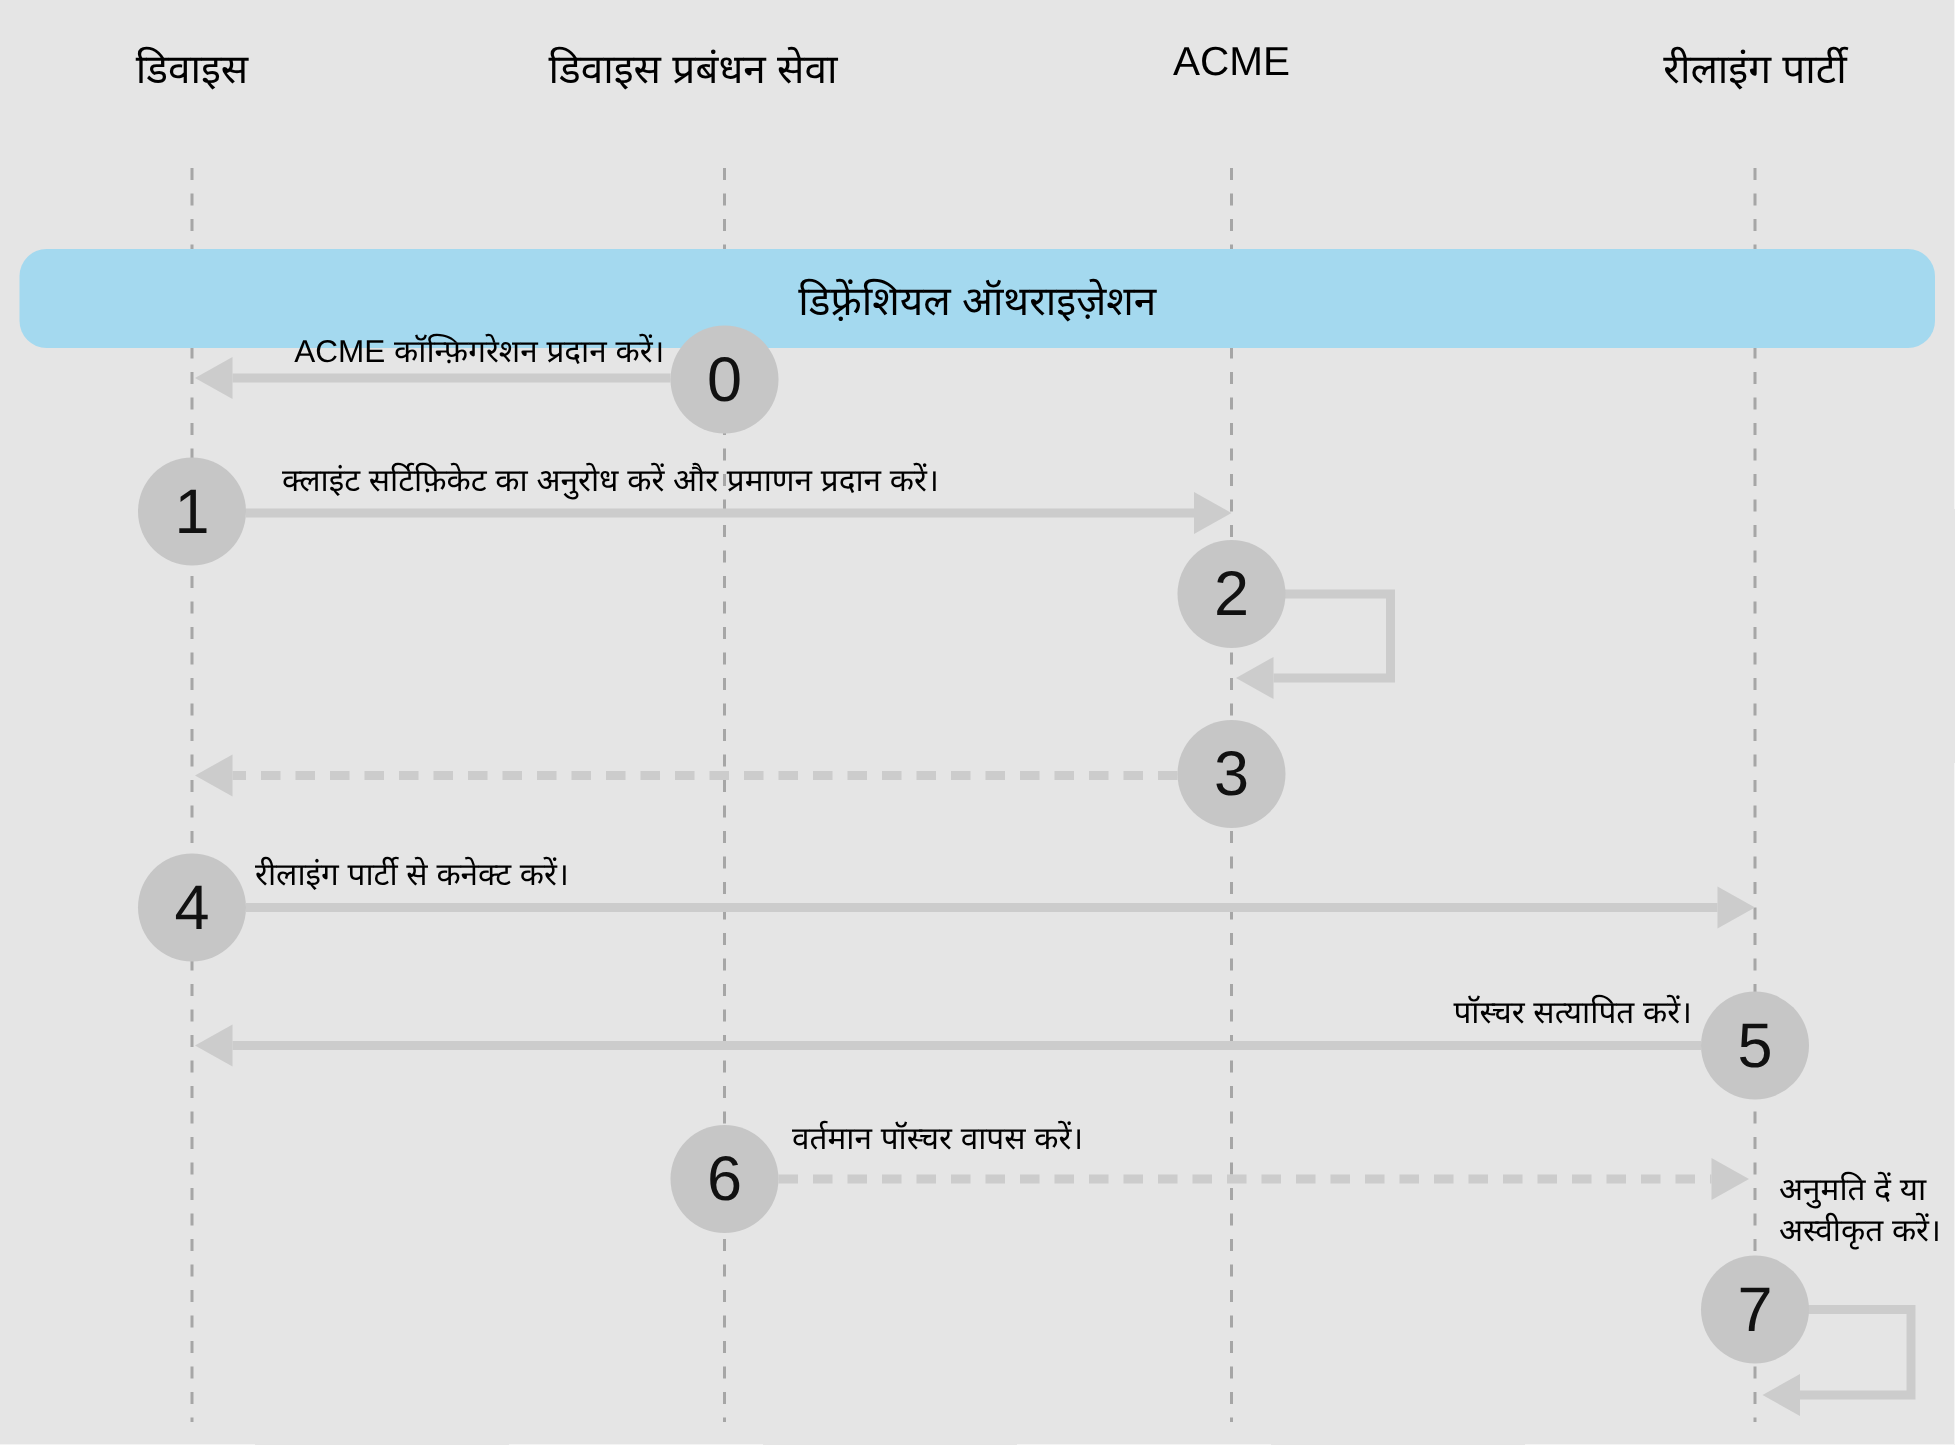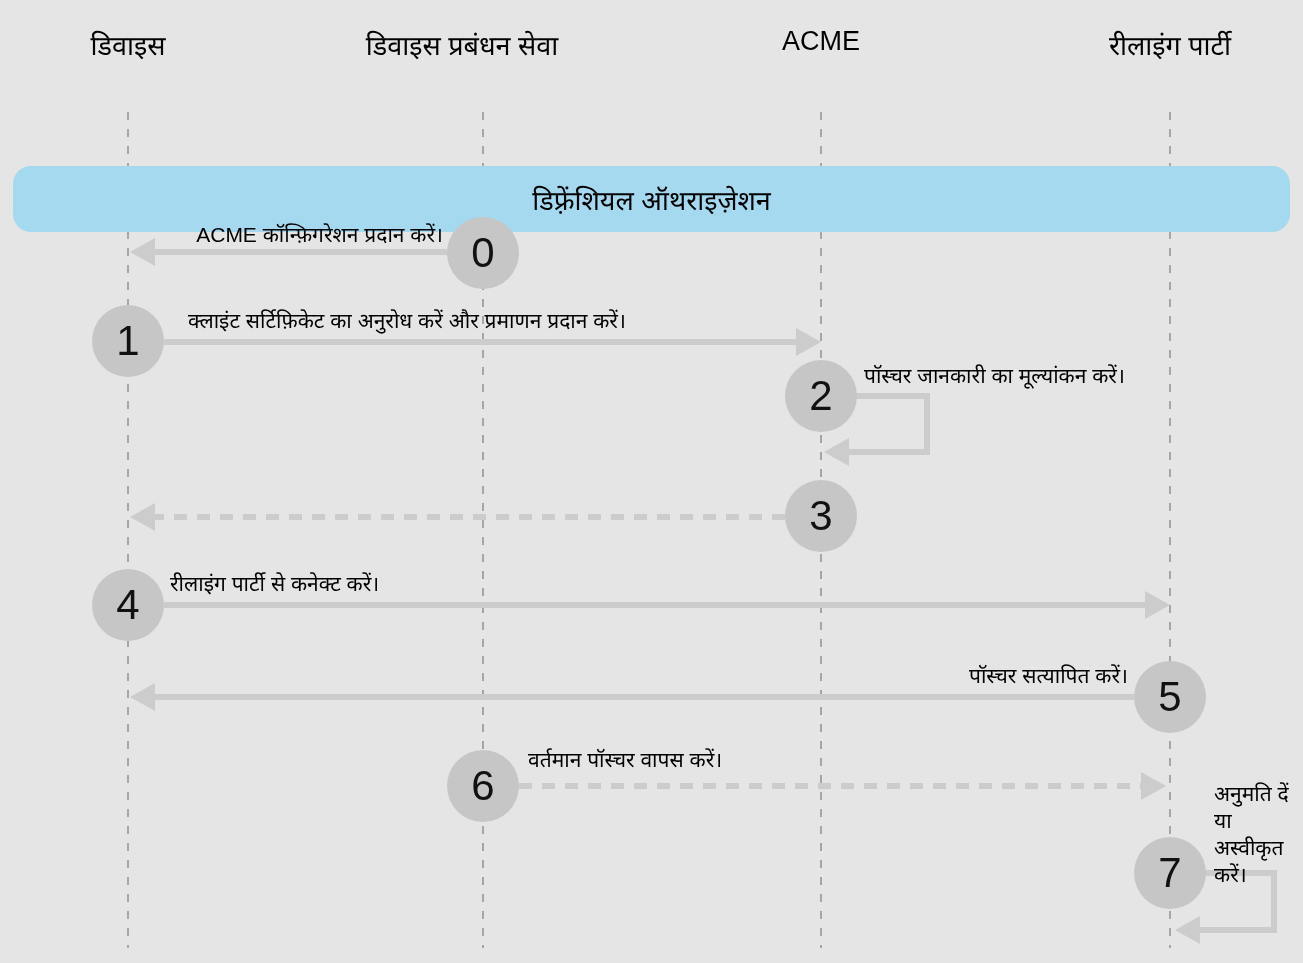--- a/index.html
+++ b/index.html
@@ -54,21 +54,21 @@
     color: #111111;
     z-index: 3;
   }
   .msg-label {
     position: absolute;
     font-size: 21px;
     white-space: nowrap;
     z-index: 4;
     line-height: 27px;
   }
-  .msg-label.wrap { white-space: pre-line; margin-left: 28px; }
+  .msg-label.wrap { white-space: pre-line; }
 </style>
 </head>
 <body>
 
 <div id="stage">
 
   <svg id="lines-layer" viewBox="0 0 1303 963" xmlns="http://www.w3.org/2000/svg">
 
     <line x1="128" y1="112" x2="128" y2="948" stroke="#a6a6a6" stroke-width="2" stroke-dasharray="8 9"></line>
     <line x1="483" y1="112" x2="483" y2="948" stroke="#a6a6a6" stroke-width="2" stroke-dasharray="8 9"></line>
@@ -129,20 +129,19 @@
   <div class="step-circle" style="left:92px;   top:305px">1</div>
   <div class="step-circle" style="left:785px;  top:360px">2</div>
   <div class="step-circle" style="left:785px;  top:480px">3</div>
   <div class="step-circle" style="left:92px;   top:569px">4</div>
   <div class="step-circle" style="left:1134px; top:661px">5</div>
   <div class="step-circle" style="left:447px;  top:750px">6</div>
   <div class="step-circle" style="left:1134px; top:837px">7</div>
 
   <div class="msg-label" style="right:860px; top:221px">ACME कॉन्फ़िगरेशन प्रदान करें।</div>
   <div class="msg-label" style="left:188px;  top:307px">क्लाइंट सर्टिफ़िकेट का अनुरोध करें और प्रमाणन प्रदान करें।</div>
-  <div class="msg-label" style="left:864px;  top:362px">पॉस्चर जानकारी का मूल्यांकन करें।</div>
   <div class="msg-label" style="left:170px;  top:570px">रीलाइंग पार्टी से कनेक्ट करें।</div>
   <div class="msg-label" style="right:175px; top:662px">पॉस्चर सत्यापित करें।</div>
   <div class="msg-label" style="left:528px;  top:746px">वर्तमान पॉस्चर वापस करें।</div>
   <div class="msg-label wrap" style="left:1186px; top:780px">अनुमति दें या
 अस्वीकृत करें।</div>
 
 </div>
 
 </body></html>

